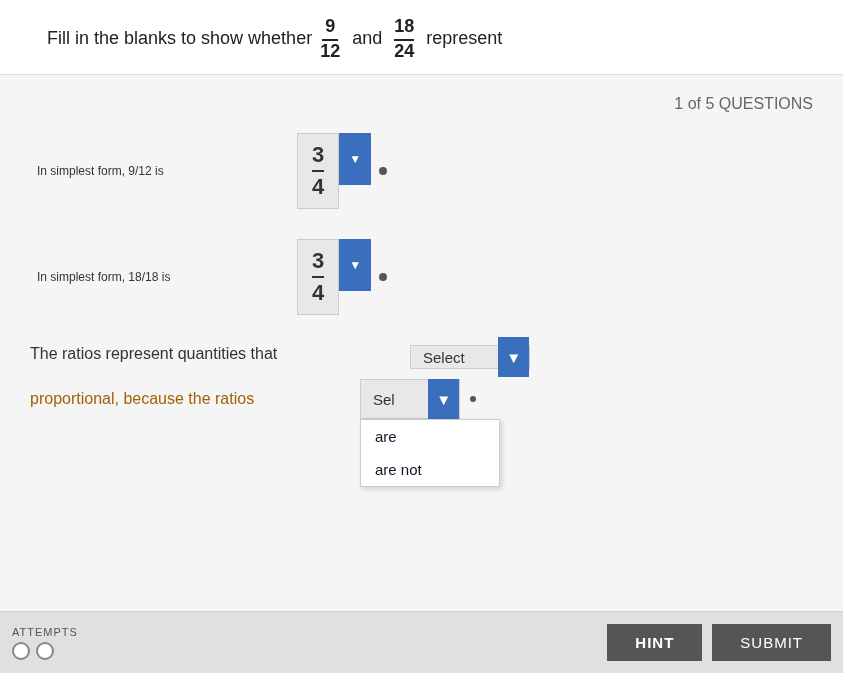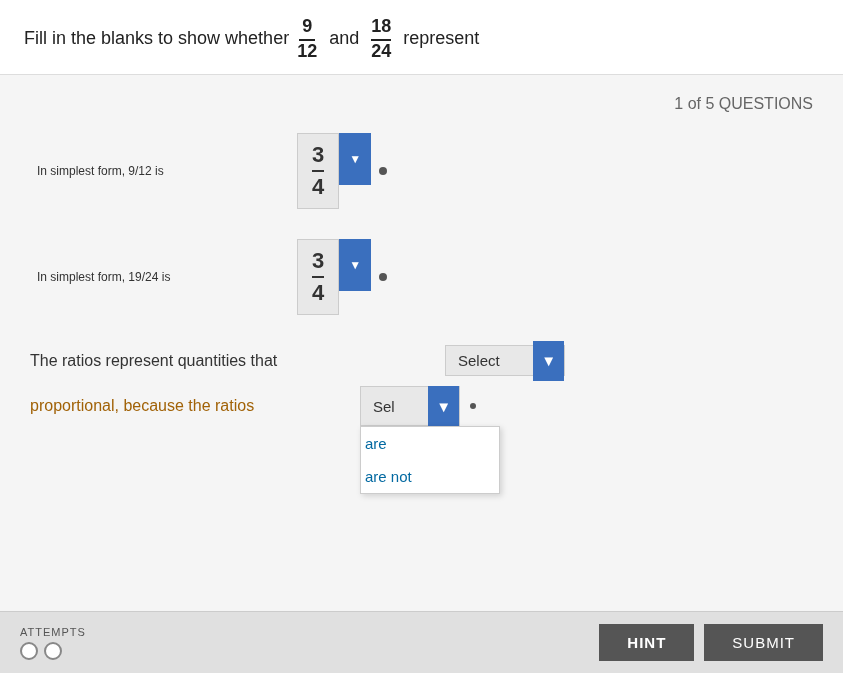--- a/index.html
+++ b/index.html
@@ -13,20 +13,21 @@
     }
     .header {
       background: white;
       padding: 16px 24px 12px 24px;
       border-bottom: 1px solid #ddd;
     }
     .header-text {
       font-size: 18px;
       color: #222;
       line-height: 1.5;
+      margin-left: 23px;
     }
     .main-content {
       flex: 1;
       background: #f5f5f5;
       padding: 20px 30px;
       position: relative;
     }
     .question-counter {
       text-align: right;
       font-size: 16px;
@@ -88,45 +89,43 @@
     }
     .dot {
       width: 8px;
       height: 8px;
       background: #555;
       border-radius: 50%;
       margin-left: 8px;
     }
     .ratios-row {
       display: flex;
-      align-items: center;
       margin-bottom: 10px;
       position: relative;
-      gap: 35px;
     }
     .ratios-label {
       font-size: 16px;
       color: #333;
       min-width: 380px;
     }
     .select-dropdown-container {
       position: relative;
       display: inline-block;
     }
     .select-btn {
       display: flex;
       align-items: center;
       background: #e8e8e8;
       border: 1px solid #ccc;
       padding: 8px 12px;
       font-size: 15px;
       color: #333;
       cursor: pointer;
       min-width: 120px;
-      height: 31px;
+      height: 24px;
     }
     .select-btn .btn-arrow {
       background: #3a6fbe;
       color: white;
       margin-left: auto;
       padding: 0 8px;
       height: 40px;
       display: flex;
       align-items: center;
       margin-right: -12px;
@@ -146,30 +145,30 @@
       position: absolute;
       top: 40px;
       left: 0;
       background: white;
       border: 1px solid #ccc;
       z-index: 10;
       min-width: 140px;
       box-shadow: 2px 2px 6px rgba(0,0,0,0.15);
     }
     .dropdown-option {
-      padding: 8px 4px;
-      font-size: 15px;
-      cursor: pointer;
-      color: #0369a1;
+      padding: 8px 14px;
+      font-size: 15px;
+      cursor: pointer;
+      color: #0f172a;
     }
     .footer {
       background: #e0e0e0;
       display: flex;
       align-items: center;
-      padding: 12px 20px;
+      padding: 12px 12px;
       border-top: 1px solid #ccc;
       justify-content: space-between;
     }
     .attempts-section {
       display: flex;
       flex-direction: column;
       align-items: flex-start;
     }
     .attempts-label {
       font-size: 11px;
@@ -295,21 +294,21 @@
         <span class="den">4</span>
       </div>
       <button class="dropdown-btn">
         <span class="dropdown-arrow">▼</span>
       </button>
     </div>
     <div class="dot"></div>
   </div>
 
   <div class="row">
-    <div class="row-label">In simplest form, 19/24 is</div>
+    <div class="row-label">In simplest form, 18/18 is</div>
     <div class="select-container">
       <div class="fraction-display">
         <span class="num">3</span>
         <span class="den">4</span>
       </div>
       <button class="dropdown-btn">
         <span class="dropdown-arrow">▼</span>
       </button>
     </div>
     <div class="dot"></div>

